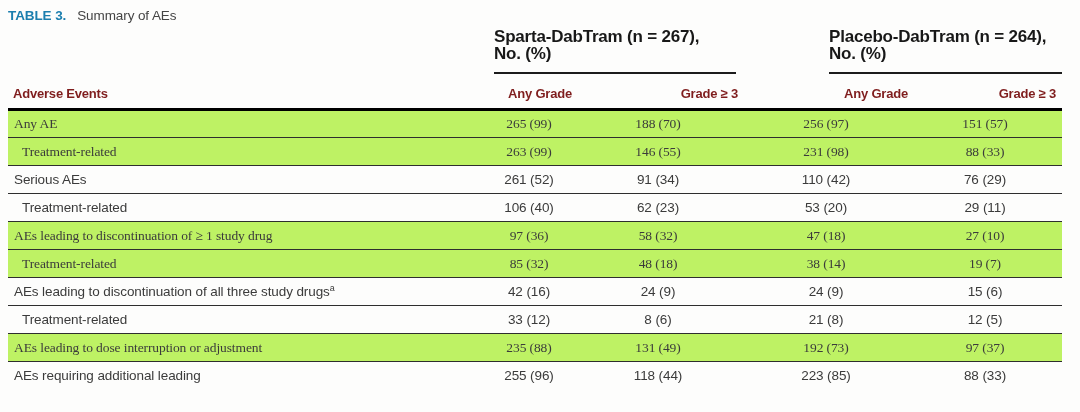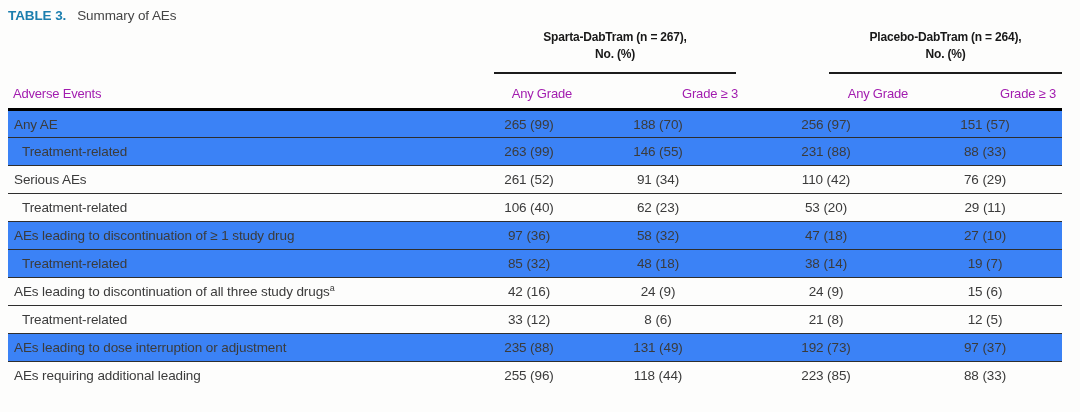--- a/index.html
+++ b/index.html
@@ -31,48 +31,48 @@
   col.c1 { width: 478px; }
   col.c2 { width: 92px; }
   col.c3 { width: 166px; }
   col.c4 { width: 170px; }
   col.c5 { width: 148px; }
 
   
   tr.group-row td, tr.group-row th { vertical-align: top; padding-top: 3px; }
   .group-head {
     font-weight: bold;
-    font-size: 12px;
+    font-size: 17px;
     line-height: 16.5px;
-    text-align: center;
+    text-align: left;
     color: #181818;
     letter-spacing: -0.2px;
     border-bottom: 2px solid #1c1c1c;
     padding-bottom: 10px;
   }
   .group-head.g0 { width: 242px; margin: 0 auto; }
   .group-head.g1 { width: 233px; margin-left: auto; }
 
   
   tr.colheads { border-bottom: 3px solid #000; }
   tr.colheads th {
     font-size: 13px;
-    font-weight: normal;
-    color: #a21caf;
+    font-weight: bold;
+    color: #7f1d1d;
     letter-spacing: -0.2px;
     text-align: right;
     vertical-align: bottom;
     padding: 12px 6px 7px 0;
   }
   tr.colheads th.rowhead { text-align: left; padding-left: 5px; }
 
   
   tbody tr { height: 28px; border-bottom: 1.5px solid #2e2e2e; }
   tbody tr:last-child { border-bottom: none; }
-  tbody tr.shaded { background: #3b82f6; }
+  tbody tr.shaded { background: #bef264; font-family: Liberation Serif, serif; }
   tbody td {
     font-size: 13.5px;
     color: #3b3b3b;
     letter-spacing: -0.1px;
     vertical-align: middle;
   }
   td.label { text-align: left; padding-left: 6px; }
   tr.indent td.label { padding-left: 14px; }
   td.val { text-align: center; padding-right: 6px; }
   td.label sup { font-size: 9px; vertical-align: super; line-height: 0; }
@@ -123,21 +123,21 @@
           <td class="label"><span>Any AE</span></td>
           <td class="val">265 (99)</td>
           <td class="val">188 (70)</td>
           <td class="val">256 (97)</td>
           <td class="val">151 (57)</td>
         </tr>
         <tr class="shaded indent">
           <td class="label"><span>Treatment-related</span></td>
           <td class="val">263 (99)</td>
           <td class="val">146 (55)</td>
-          <td class="val">231 (88)</td>
+          <td class="val">231 (98)</td>
           <td class="val">88 (33)</td>
         </tr>
         <tr>
           <td class="label"><span>Serious AEs</span></td>
           <td class="val">261 (52)</td>
           <td class="val">91 (34)</td>
           <td class="val">110 (42)</td>
           <td class="val">76 (29)</td>
         </tr>
         <tr class="indent">

